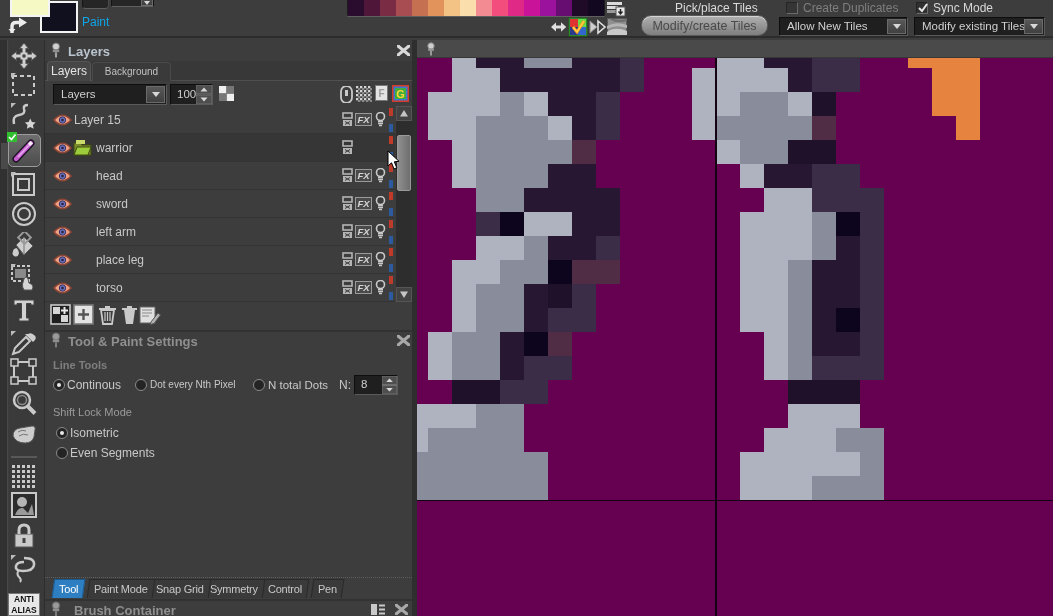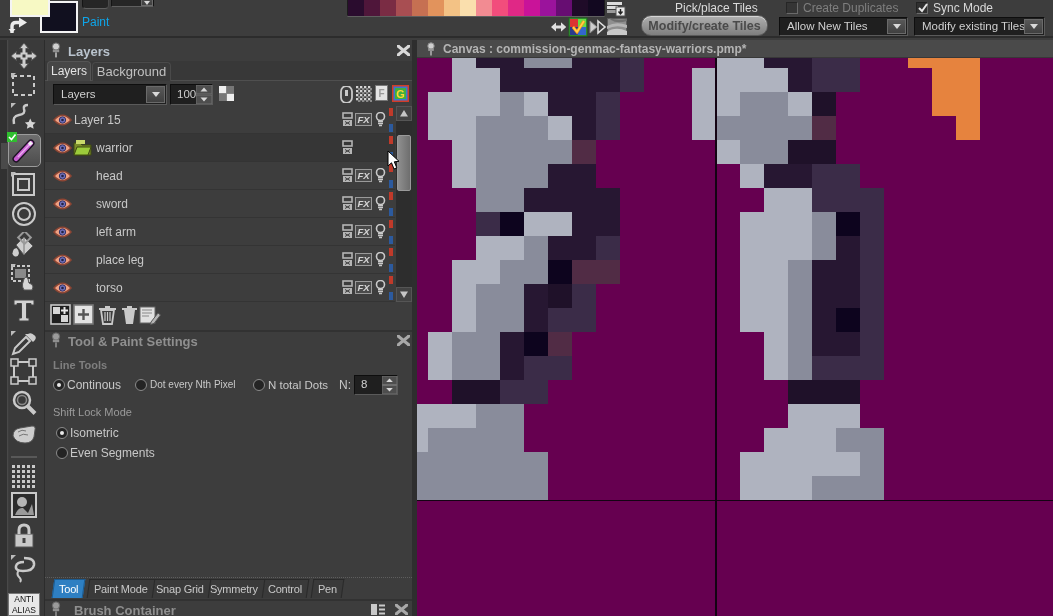--- a/index.html
+++ b/index.html
@@ -79,21 +79,21 @@
 </svg>
 <svg class="abs" style="left:607px;top:18px" width="20" height="17" viewBox="0 0 20 17">
 <rect x="0.5" y="0.5" width="19" height="16" fill="#8f8f8f" stroke="#5a5a5a"></rect>
 <path d="M0 14 Q8 8 20 13 L20 17 L0 17 Z" fill="#c9c9c9"></path>
 <path d="M0 8 Q9 3 20 7 L20 10 Q9 6 0 11 Z" fill="#b5b5b5"></path>
 <path d="M2 0 Q10 3 20 1 L20 3 Q10 6 4 2 Z" fill="#6f6f6f"></path>
 </svg>
 <span class="abs txt" style="left:675px;top:1px;color:#dadada">Pick/place Tiles</span>
 <div class="abs" style="left:641px;top:15px;width:127px;height:21px;border-radius:10px;
 background:linear-gradient(#b0b0b0,#7e7e7e);border:1px solid #5a5a5a;box-shadow:inset 0 1px 0 #d5d5d5;
-text-align:center;font-weight:bold;font-size:12.5px;color:#4a4a4a;line-height:20px">Modify/create Tiles</div>
+text-align:center;font-weight:normal;font-size:12.5px;color:#4a4a4a;line-height:20px">Modify/create Tiles</div>
 <div class="abs" style="left:786px;top:2px;width:12px;height:12px;background:#353535;border:1px solid #262626;border-bottom-color:#6a6a6a;border-right-color:#6a6a6a"></div>
 <span class="abs txt" style="left:803px;top:1px;color:#7e7e7e">Create Duplicates</span>
 <div class="abs" style="left:916px;top:2px;width:12px;height:12px;background:#303030;border:1px solid #232323;border-bottom-color:#6a6a6a;border-right-color:#6a6a6a"></div>
 <svg class="abs" style="left:916px;top:1px" width="14" height="14" viewBox="0 0 14 14">
         <path d="M3 7 L6 10 L11 3" stroke="#e6e6e6" stroke-width="2" fill="none"></path>
       </svg>
 <span class="abs txt" style="left:933px;top:1px;color:#d8d8d8">Sync Mode</span>
 <div class="abs ddown" style="left:779px;top:17px;width:129px;height:19px">
         <span class="abs" style="left:7px;top:2px">Allow New Tiles</span>
         <span class="ddarrow"></span>
@@ -216,38 +216,38 @@
         <rect x="5" y="12" width="18" height="13" fill="#c9c9c9" stroke="#555"></rect>
 <path d="M9 12 V8 Q9 3 14 3 Q19 3 19 8 V12" fill="none" stroke="#c9c9c9" stroke-width="3"></path>
 <rect x="12.5" y="16" width="3" height="5" fill="#444"></rect>
       </svg>
 <svg class="abs" style="left:10px;top:554px" width="28" height="30" viewBox="0 0 28 30">
         <path d="M14 4 Q25 4 24 11 Q23 17 13 17 Q5 17 6 12 Q7 8 14 8" fill="none" stroke="#c9c9c9" stroke-width="2.5"></path>
 <path d="M9 16 Q6 20 9 23 Q12 26 10 28" fill="none" stroke="#c9c9c9" stroke-width="2"></path>
 <path d="M1 1 L6 1 L1 6 Z" fill="#bbb"></path>
       </svg>
 <div class="abs" style="left:8px;top:593px;width:32px;height:23px;background:#e8e8e8;border:1px solid #777;
-font-size:8.5px;font-weight:normal;color:#111;line-height:11px;text-align:center;letter-spacing:0">ANTI<br>ALIAS</div>
+font-size:8.5px;font-weight:bold;color:#111;line-height:11px;text-align:center;letter-spacing:0">ANTI<br>ALIAS</div>
 </div>
 
   <div id="panels">
 <div class="abs" style="left:45px;top:40px;width:367px;height:576px;background:#3d3d3d"></div>
 <svg class="abs" style="left:50px;top:42px" width="12" height="16" viewBox="0 0 12 16">
 <circle cx="6" cy="4.5" r="3.6" fill="#d0d0d0" stroke="#6a6a6a"></circle>
         <rect x="2.8" y="7.6" width="6.4" height="2.6" fill="#8f8f8f"></rect>
 <rect x="5.3" y="10.4" width="1.4" height="5" fill="#d0d0d0"></rect>
       </svg>
 <span class="abs paneltitle" style="left:68px;top:44px;color:#b9c3cd">Layers</span>
 <svg class="abs" style="left:396px;top:44px" width="15" height="13" viewBox="0 0 15 13">
 <path d="M2 2 L13 11 M13 2 L2 11" stroke="#d9d9d9" stroke-width="3"></path>
 <path d="M1 1 L4 1 L1 3.5 Z M14 1 L11 1 L14 3.5 Z M1 12 L4 12 L1 9.5 Z M14 12 L11 12 L14 9.5 Z" fill="#d9d9d9"></path>
       </svg>
 <div class="abs" style="left:45px;top:61px;width:367px;height:20px;background:#383838;border-bottom:1px solid #4f4f4f"></div>
 <div class="abs" style="left:47px;top:61px;width:44px;height:20px;background:#464646;border:1px solid #555;border-bottom:none;border-radius:4px 4px 0 0;color:#e3e3e3;font-size:12px;text-align:center;line-height:19px">Layers</div>
-<div class="abs" style="left:92px;top:62px;width:79px;height:19px;background:#3a3a3a;border:1px solid #4a4a4a;border-bottom:none;border-radius:4px 4px 0 0;color:#c0c0c0;font-size:13px;text-align:center;line-height:18px">Background</div>
+<div class="abs" style="left:92px;top:62px;width:79px;height:19px;background:#3a3a3a;border:1px solid #4a4a4a;border-bottom:none;border-radius:4px 4px 0 0;color:#c0c0c0;font-size:10px;text-align:center;line-height:18px">Background</div>
 <div class="abs ddown" style="left:53px;top:84px;width:114px;height:21px">
         <span class="abs" style="left:7px;top:3px">Layers</span>
         <span class="ddarrow"></span>
       </div>
 <div class="abs ddown" style="left:170px;top:84px;width:43px;height:21px">
         <span class="abs" style="left:6px;top:3px">100</span>
       </div>
 <svg class="abs" style="left:196px;top:85px" width="16" height="19" viewBox="0 0 16 19">
 <rect x="0" y="0" width="16" height="9" fill="#4e4e4e" stroke="#6e6e6e"></rect>
         <rect x="0" y="10" width="16" height="9" fill="#4e4e4e" stroke="#6e6e6e"></rect>
@@ -546,21 +546,20 @@
         <path d="M9 2.5 h6 M9 6.5 h6 M9 10.5 h6" stroke="#c9c9c9" stroke-width="2"></path>
       </svg>
 <svg class="abs" style="left:394px;top:603px" width="15" height="13" viewBox="0 0 15 13">
 <path d="M2 2 L13 11 M13 2 L2 11" stroke="#a8a8a8" stroke-width="3"></path>
 <path d="M1 1 L4 1 L1 3.5 Z M14 1 L11 1 L14 3.5 Z M1 12 L4 12 L1 9.5 Z M14 12 L11 12 L14 9.5 Z" fill="#a8a8a8"></path>
       </svg>
 </div>
 
   <div class="abs" style="left:412px;top:40px;width:5px;height:576px;background:#2e2e2e"></div>
   <div class="abs" style="left:417px;top:40px;width:636px;height:18px;background:#4a4a4a;border-bottom:1px solid #383838">
-    <span class="abs" style="left:26px;top:2px;font-size:12px;font-weight:bold;color:#b4b4b4">Canvas : commission-genmac-fantasy-warriors.pmp*</span>
     <svg class="abs" style="left:8px;top:2px" width="12" height="14" viewBox="0 0 12 14">
         <circle cx="6" cy="4" r="3.2" fill="#cfcfcf" stroke="#8a8a8a"></circle>
         <rect x="3.2" y="6.5" width="5.6" height="2.4" fill="#9a9a9a"></rect>
         <rect x="5.4" y="9" width="1.2" height="4.5" fill="#cfcfcf"></rect>
       </svg>
   </div>
   <div id="canvasart">
 <svg width="636" height="558" viewBox="0 0 636 558" shape-rendering="crispEdges" style="position:absolute;left:417px;top:58px;display:block">
 <rect x="0" y="0" width="636" height="558" fill="#660050"></rect>
 <rect x="34.5" y="-14" width="24" height="24" fill="#afb3bf"></rect>

